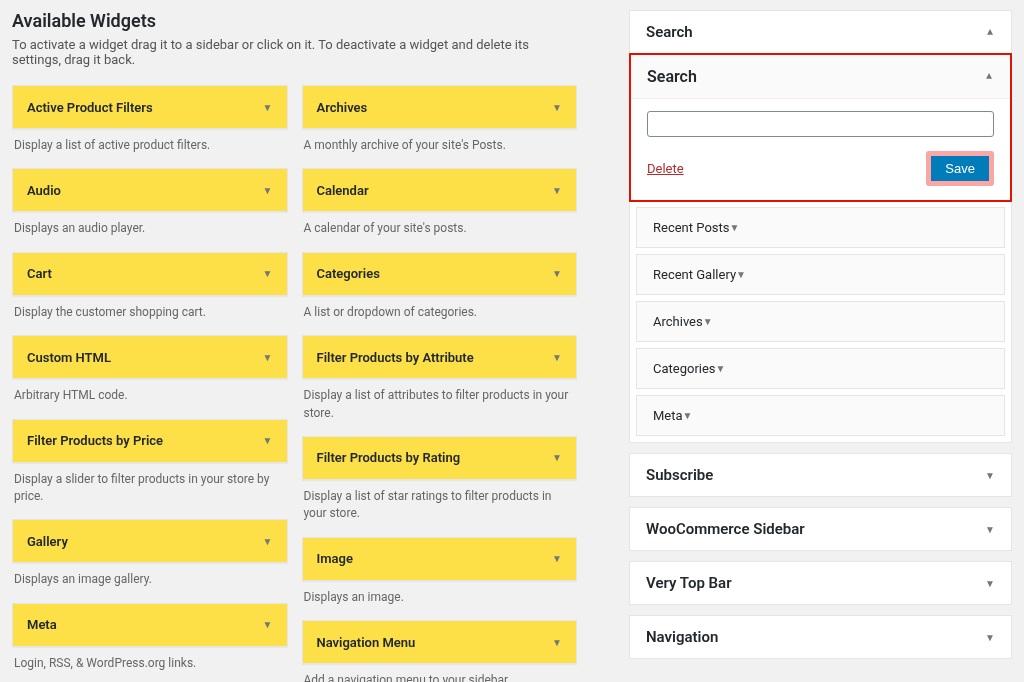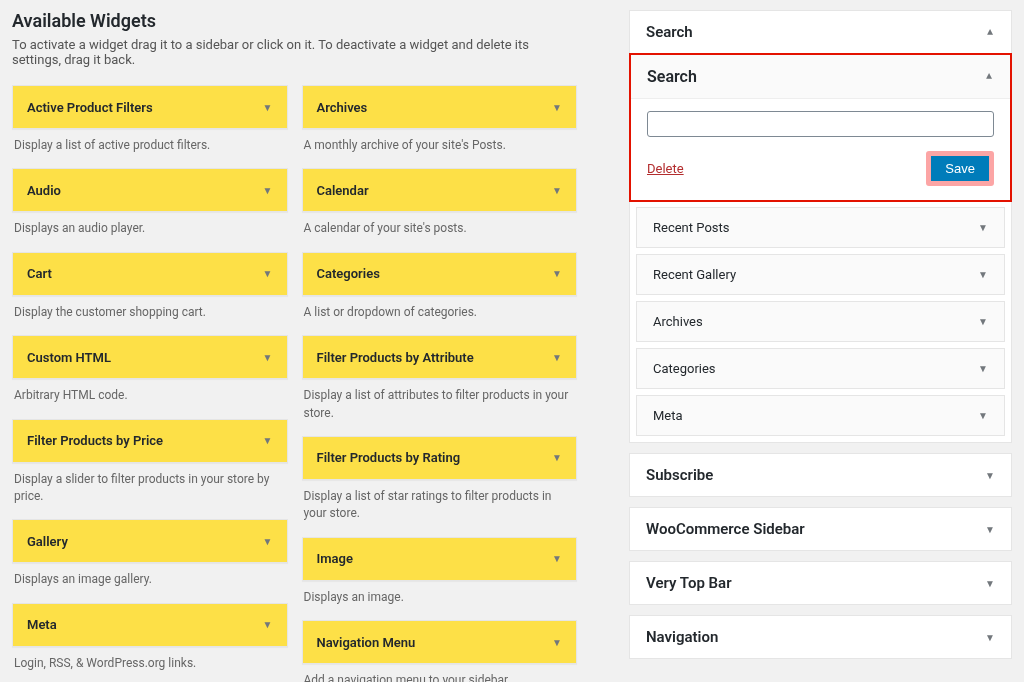--- a/index.html
+++ b/index.html
@@ -23,21 +23,21 @@
 .inner-widget{margin:0}
 .iw-head{display:flex;align-items:center;justify-content:space-between;padding:12px 16px;background:#fafafa;border-bottom:1px solid #eee;cursor:pointer}
 .iw-head .label{font-weight:600;font-size:16px;color:#23282d}
 .iw-body{padding:12px 16px 14px}
 .field-label{font-size:13px;color:#23282d;margin-bottom:4px;display:block}
 .text-input{width:100%;height:26px;border:1px solid #7e8993;border-radius:3px;padding:2px 6px;font-size:13px;box-sizing:border-box;background:#fff}
 .iw-actions{display:flex;align-items:center;justify-content:space-between;margin-top:14px}
 .del-link{color:#b32d2e;text-decoration:underline;font-size:13px;cursor:pointer}
 .btn-primary{background:#007cba;border:5px solid #fca5a5;color:#fff;border-radius:3px;padding:5px 14px;font-size:13px;cursor:pointer}
 .highlight{border:2px solid #e31200;margin:-1px}
-.sub-collapsed{display:flex;align-items:center;justify-content:space-between;padding:12px 16px;background:#fafafa;border:1px solid #e5e5e5;margin:6px;cursor:pointer}
+.sub-collapsed{display:flex;align-items:center;padding:12px 16px;background:#fafafa;border:1px solid #e5e5e5;margin:6px;cursor:pointer}
 .sub-collapsed .label{font-weight:400;font-size:13px;color:#23282d}
 .up{transform:rotate(180deg);display:inline-block}
 </style>
 </head>
 <body>
 
 <div class="wrap">
   <div class="left">
     <h2>Available Widgets</h2>
     <p class="subtitle">To activate a widget drag it to a sidebar or click on it. To deactivate a widget and delete its settings, drag it back.</p>

